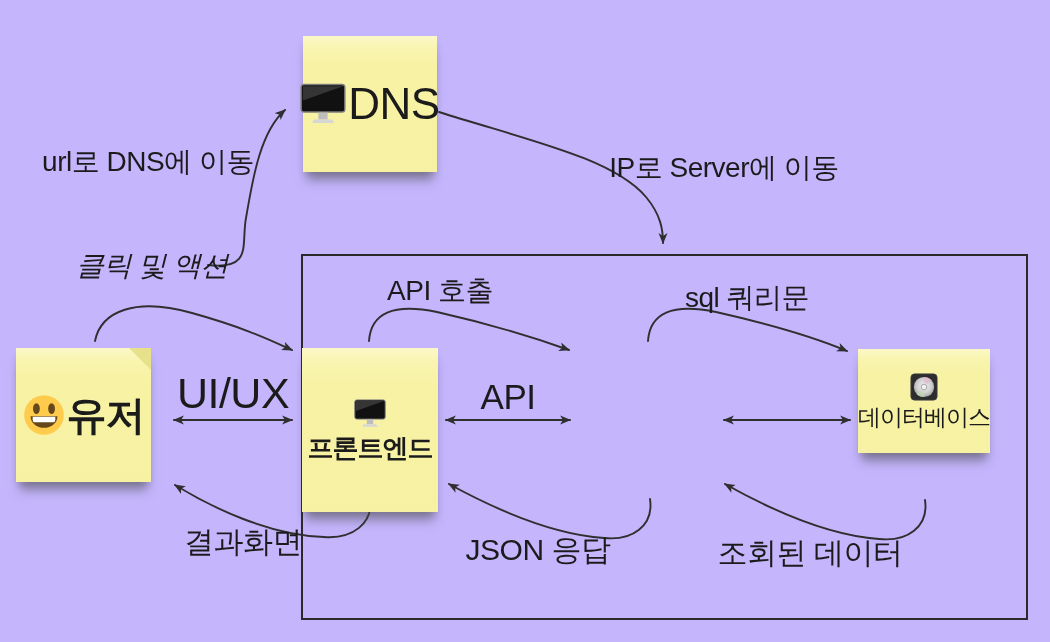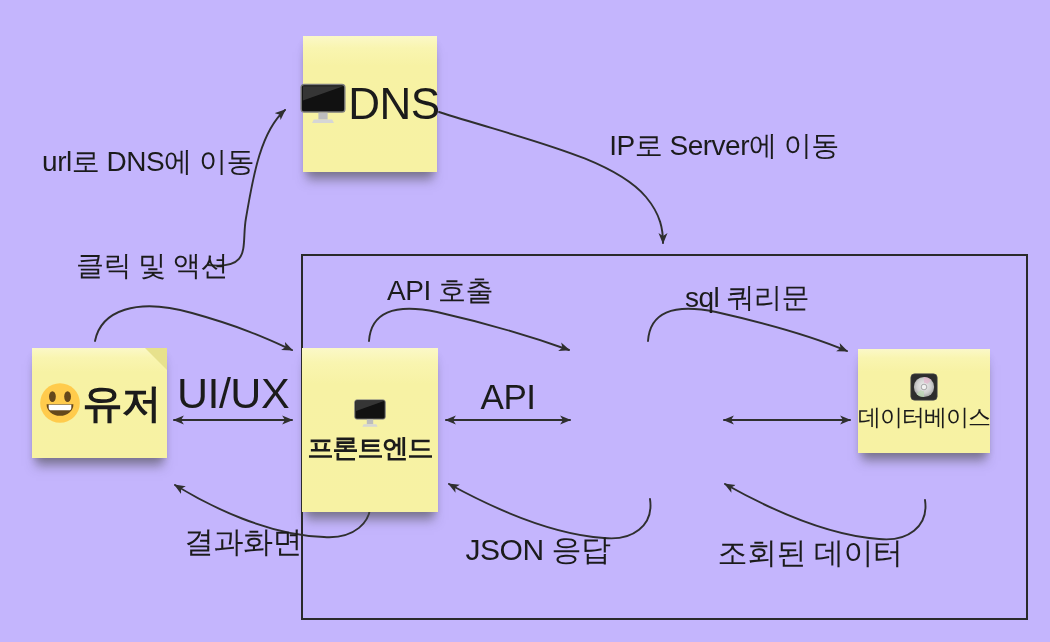--- a/index.html
+++ b/index.html
@@ -31,21 +31,21 @@
   
   .note {
     position: absolute;
     background: linear-gradient(180deg, #fbf8c8 0%, #f9f5b0 9%, #f7f2a4 22%, #f7f2a3 100%);
     box-shadow: 0 12px 10px -4px rgba(70,70,70,0.50), 0 4px 6px -2px rgba(90,90,90,0.25);
     display: flex; align-items: center; justify-content: center;
   }
   .note .inner-row { display: flex; align-items: center; justify-content: center; gap: 2px; }
   .note .inner-col { display: flex; flex-direction: column; align-items: center; justify-content: center; gap: 7px; }
   .note-dns    { left: 303px; top: 36px;  width: 134px; height: 136px; }
-  .note-user   { left: 32px;  top: 348px; width: 135px; height: 110px; }
+  .note-user   { left: 16px;  top: 348px; width: 135px; height: 134px; }
   .note-user::after { 
     content: ""; position: absolute; right: 0; top: 0;
     width: 0; height: 0;
     border-left: 22px solid transparent;
     border-top: 22px solid #eee890;
     filter: brightness(0.97);
   }
   .note-frontend { left: 302px; top: 348px; width: 136px; height: 164px; }
   .note-backend  { left: 580px; top: 348px; width: 136px; height: 134px; }
   .note-database { left: 858px; top: 349px; width: 132px; height: 104px; }
@@ -156,22 +156,22 @@
           <path d="M18 5 a13 13 0 0 1 9.5 4.1 l-5.4 5.2 a5.6 5.6 0 0 0 -4.1 -1.8 z" fill="#e3b7cd" opacity="0.75"></path>
           <path d="M18 31 a13 13 0 0 1 -9.5 -4.1 l5.4 -5.2 a5.6 5.6 0 0 0 4.1 1.8 z" fill="#bcd8b4" opacity="0.75"></path>
           <circle cx="18" cy="18" r="3.6" fill="#f2f2f2" stroke="#8a8a8a" stroke-width="0.9"></circle>
         </svg>
       </span>
       <span class="note-label lbl-database">데이터베이스</span>
     </div>
   </div>
 
   <div class="edge-label el-sm" style="left:148px; top:162px;">url로 DNS에 이동</div>
-  <div class="edge-label el-sm" style="left:152px; top:266px;">클릭 및 액션</div>
-  <div class="edge-label el-sm" style="left:724px; top:146px;">IP로 Server에 이동</div>
+  <div class="edge-label el-sm" style="left:152px; top:266px;font-style:italic;">클릭 및 액션</div>
+  <div class="edge-label el-sm" style="left:724px; top:168px;">IP로 Server에 이동</div>
   <div class="edge-label el-sm" style="left:440px; top:291px;">API 호출</div>
   <div class="edge-label el-sm" style="left:747px; top:298px;">sql 쿼리문</div>
   <div class="edge-label el-lg" style="left:233px; top:394px;">UI/UX</div>
   <div class="edge-label el-lg" style="left:508px; top:397px; font-size:35px;">API</div>
   <div class="edge-label el-md" style="left:243px; top:541px;">결과화면</div>
   <div class="edge-label el-md" style="left:538px; top:549px;">JSON 응답</div>
   <div class="edge-label el-md" style="left:810px; top:552px;">조회된 데이터</div>
 
 </div>
 

